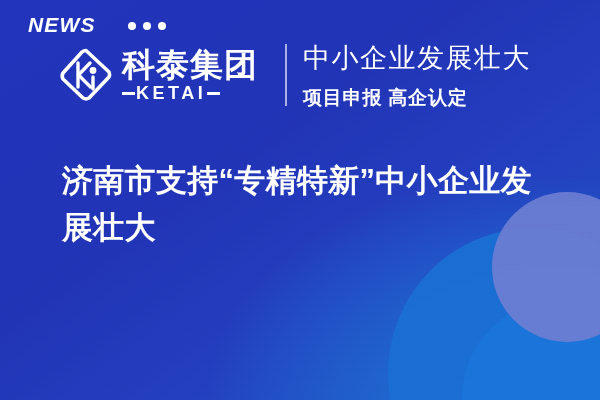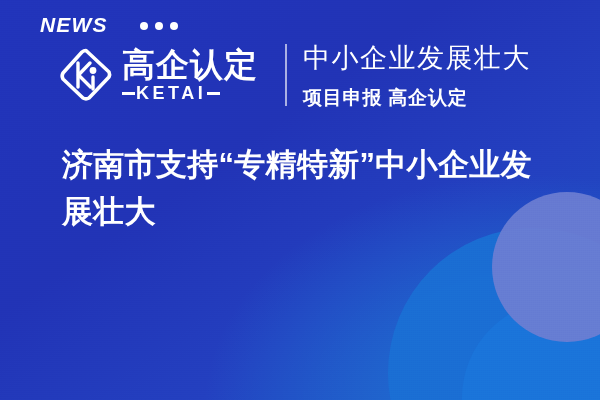--- a/index.html
+++ b/index.html
@@ -47,21 +47,21 @@
   .deco-bright2 {
     width:196px; height:196px;
     right:-58px; bottom:-96px;
     background:#1b78de;
     opacity:.6;
   }
 
   
   .eyebrow {
     position:absolute; left:28px; top:14px;
-    display:flex; align-items:center; gap:28px;margin-left:12px;
+    display:flex; align-items:center; gap:28px;
   }
   .eyebrow-text {
     color:#ffffff;
     font-size:21px;
     font-weight:bold;
     font-style:italic;
     letter-spacing:1.2px;
     line-height:1;
   }
   .eyebrow-dots { display:flex; align-items:center; gap:7px; margin-left:4px; margin-top:2px; }
@@ -119,21 +119,21 @@
     color:#ffffff;
     font-size:19px;
     font-weight:bold;
     letter-spacing:.8px;
     line-height:1.1;
     white-space:nowrap;
   }
 
   
   .headline {
-    position:absolute; left:62px; top:141px;
+    position:absolute; left:62px; top:157px;
     width:500px;
     color:#ffffff;
     font-size:31px;
     font-weight:bold;
     line-height:1.52;
     letter-spacing:.3px;
   }
 </style>
 </head>
 <body>
@@ -168,21 +168,21 @@
         </g>
         <g fill="#ffffff">
           <circle cx="35" cy="24.5" r="3.4"></circle>
         </g>
         <g fill="none" stroke="#ffffff" stroke-width="3.4" stroke-linecap="round">
           <path d="M35 31 L35 43"></path>
         </g>
       </svg>
     </span>
     <span class="logo-words">
-      <span class="logo-cn">高企认定</span>
+      <span class="logo-cn">科泰集团</span>
       <span class="logo-en">
         <i class="rule"></i>
         <span class="word">KETAI</span>
         <i class="rule"></i>
       </span>
     </span>
   </div>
 
   <div class="divider"></div>
 

